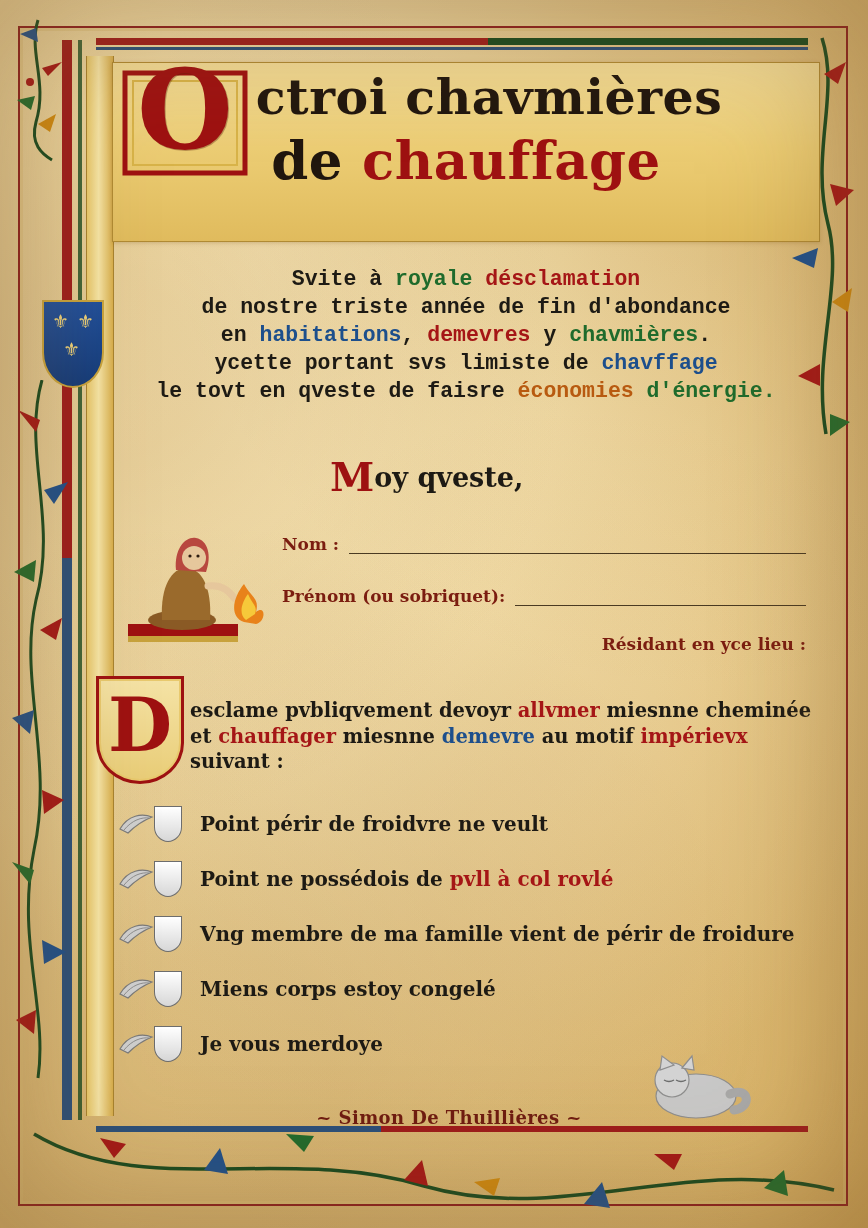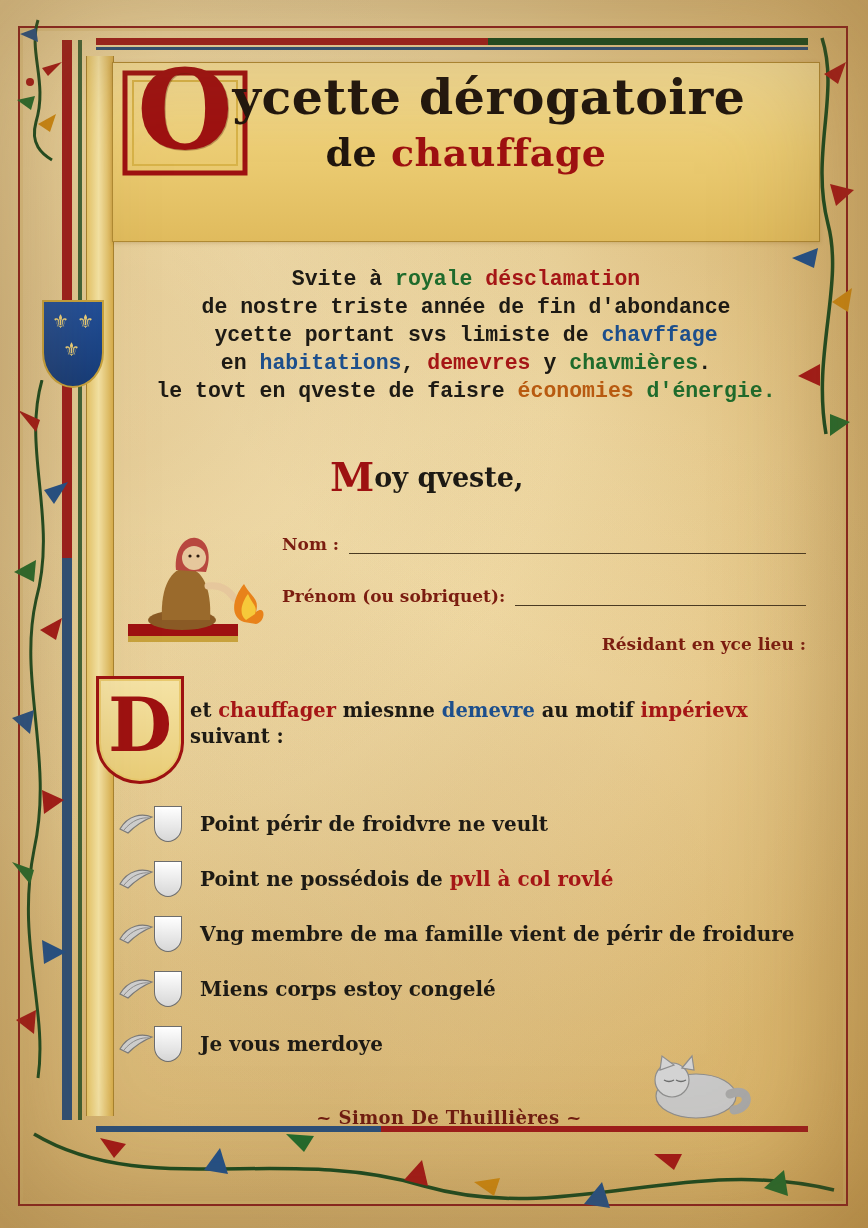--- a/index.html
+++ b/index.html
@@ -121,21 +121,21 @@
     font-weight: 700;
     letter-spacing: .5px;
     color: #20160e;
     line-height: 1.0;
   }
   .title-line1 {
     font-size: 49px;
     margin-left: 46px;
   }
   .title-line2 {
-    font-size: 38px;
+    font-size: 53px;
     margin-top: 12px;
   }
   .title-red { color: #9e1111; }
 
   .dropcap-big {
     position: absolute;
     left: 6px; top: 6px;
     width: 132px; height: 104px;
   }
   .dropcap-big .letter {
@@ -383,37 +383,37 @@
 
   <div class="title-banner">
     <div class="dropcap-big">
       <svg width="132" height="112" viewBox="0 0 132 112">
         <rect x="6" y="4" width="120" height="100" fill="none" stroke="#9e1111" stroke-width="5"></rect>
         <rect x="14" y="12" width="104" height="84" fill="none" stroke="#d8b349" stroke-width="2"></rect>
       </svg>
       <div class="letter">O</div>
     </div>
     <div class="title-lines">
-      <div class="title-line1">ycette dérogatoire</div>
+      <div class="title-line1">ctroi chavmières</div>
       <div class="title-line2">
         <span>de </span><span class="title-red">chauffage</span>
       </div>
     </div>
   </div>
 
   <div class="intro">
     <span class="l">
       <span class="w-dark">Svite à </span><span class="w-green">royale </span><span class="w-red">désclamation</span>
     </span>
     <span class="l w-dark">de nostre triste année de fin d'abondance</span>
     <span class="l">
-      <span class="w-dark">ycette portant svs limiste de </span><span class="w-blue">chavffage</span>
+      <span class="w-dark">en </span><span class="w-blue">habitations</span><span class="w-dark">, </span><span class="w-red">demevres</span><span class="w-dark"> y </span><span class="w-green">chavmières</span><span class="w-dark">.</span>
     </span>
     <span class="l">
-      <span class="w-dark">en </span><span class="w-blue">habitations</span><span class="w-dark">, </span><span class="w-red">demevres</span><span class="w-dark"> y </span><span class="w-green">chavmières</span><span class="w-dark">.</span>
+      <span class="w-dark">ycette portant svs limiste de </span><span class="w-blue">chavffage</span>
     </span>
     <span class="l">
       <span class="w-dark">le tovt en qveste de faisre </span><span class="w-orange">économies</span><span class="w-green"> d'énergie.</span>
     </span>
   </div>
 
   <div class="moy">
     <span class="cap">M</span><span>oy qveste,</span>
   </div>
 
@@ -443,20 +443,23 @@
     <span class="label">Résidant en yce lieu :</span>
     <span class="line"></span>
   </div>
 
   <div class="shield-D">
     <div class="plate"></div>
     <div class="letter">D</div>
   </div>
   <div class="decl">
     <span class="l">
+      <span class="w-dark">esclame pvbliqvement devoyr </span><span class="w-red">allvmer</span><span class="w-dark"> miesnne cheminée</span>
+    </span>
+    <span class="l">
       <span class="w-dark">et </span><span class="w-red">chauffager</span><span class="w-dark"> miesnne </span><span class="w-blue">demevre</span><span class="w-dark"> au motif </span><span class="w-red">impérievx</span><span class="w-dark"> suivant :</span>
     </span>
   </div>
 
   <div class="choices">
 
     <div class="choice-row">
       <span class="quill">
         <svg width="36" height="26" viewBox="0 0 36 26">
           <path d="M2,18 C10,4 24,2 34,6 C24,10 16,16 10,22 Z" fill="#cfcfcf" stroke="#7a7a7a" stroke-width="1.2"></path>

